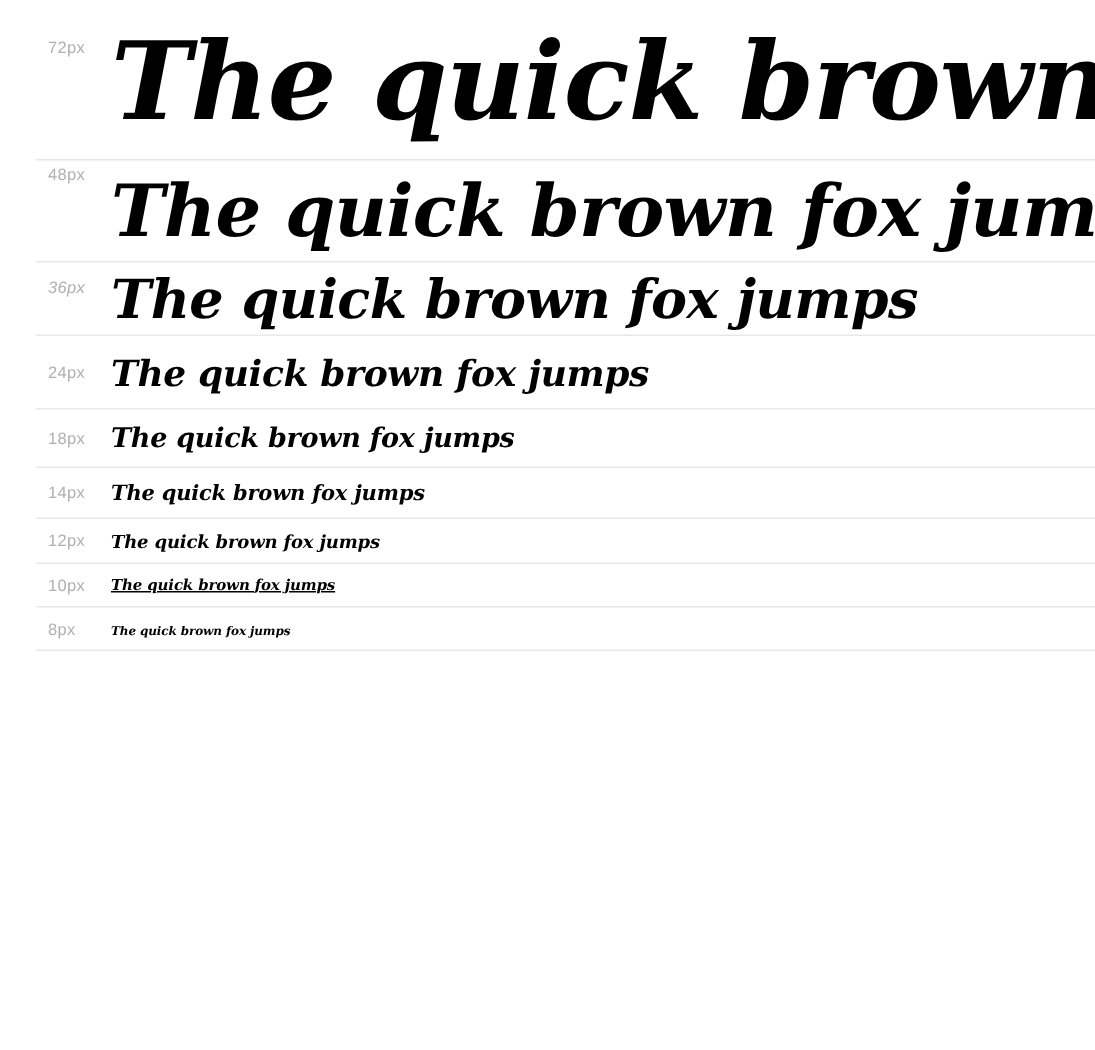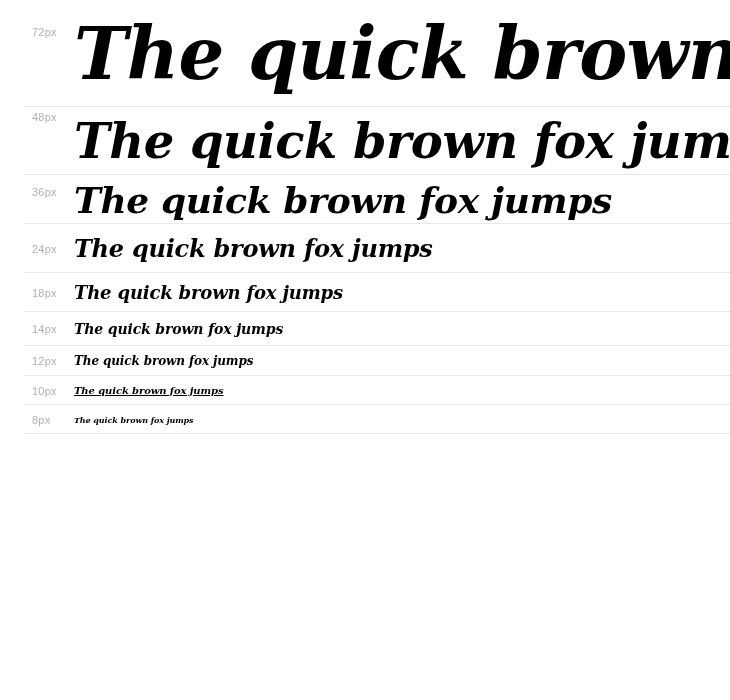--- a/index.html
+++ b/index.html
@@ -57,21 +57,21 @@
   }
   
   .row:nth-child(1) { height: 107px; }
   .row:nth-child(1) .sample { font-size: 72px; }
   .row:nth-child(1) .label  { top: 26px; transform: none; }
   .row:nth-child(2) { height: 68px; }
   .row:nth-child(2) .sample { font-size: 48px; }
   .row:nth-child(2) .label  { top: 4px; transform: none; }
   .row:nth-child(3) { height: 49px; }
   .row:nth-child(3) .sample { font-size: 36px; }
-  .row:nth-child(3) .label  { top: 11px; transform: none; }
+  .row:nth-child(3) .label  { top: 11px; transform: none; font-style: italic; }
   .row:nth-child(4) { height: 49px; }
   .row:nth-child(4) .sample { font-size: 24px; }
   .row:nth-child(5) { height: 39px; align-items: center; }
   .row:nth-child(5) .sample { font-size: 18px; }
   .row:nth-child(6) { height: 34px; }
   .row:nth-child(6) .sample { font-size: 14px; }
   .row:nth-child(7) { height: 30px; }
   .row:nth-child(7) .sample { font-size: 12px; }
   .row:nth-child(8) { height: 29px; text-decoration: underline; }
   .row:nth-child(8) .sample { font-size: 10px; }

